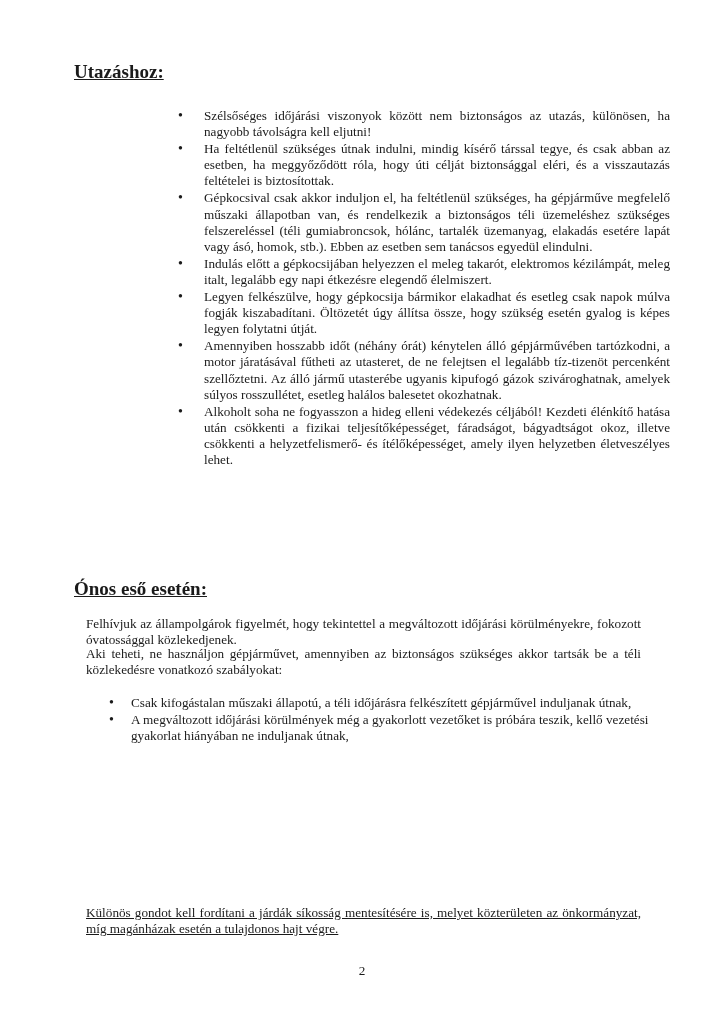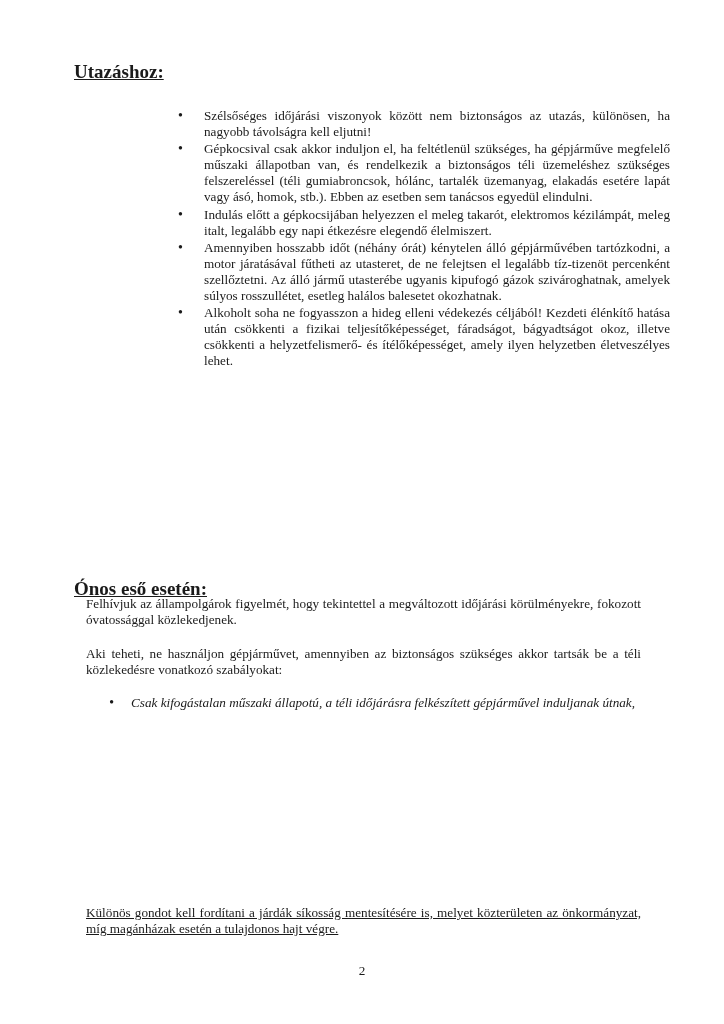--- a/index.html
+++ b/index.html
@@ -3,44 +3,47 @@
 <meta charset="utf-8">
 <style>
   html, body { margin:0; padding:0; background:#ffffff; }
   body { width:724px; height:1024px; position:relative; overflow:hidden;
          font-family:"Liberation Serif", serif; color:#1a1a1a; font-size:13.2px; line-height:16.1px; }
   .heading { position:absolute; left:74px; font-weight:bold; text-decoration:underline; font-size:19px; }
   .list1 { position:absolute; left:166px; top:96px; width:492px; margin:12px; padding:0; list-style:none; }
   .list1 li { position:relative; padding-left:26px; text-align:justify; margin:0 0 1px 0; }
   .list1 li::before { content:"\2022"; position:absolute; left:0; top:0; font-size:14px; }
   .para { position:absolute; left:86px; width:555px; text-align:justify; margin:0; }
-  .list2 { position:absolute; left:109px; top:695px; width:540px; margin:0; padding:0; list-style:none;font-style:italic; }
+  .list2 { position:absolute; left:109px; top:695px; width:540px; margin:0; padding:0; list-style:none; }
   .list2 li { position:relative; padding-left:22px; margin:0 0 1px 0; }
   .list2 li::before { content:"\2022"; position:absolute; left:0; top:0; font-size:14px; }
   .page-num { position:absolute; top:963px; left:0; width:724px; text-align:center; }
 </style>
 </head>
 <body>
 
 <div>
   <div class="heading" style="top:64px;">Utazáshoz:</div>
 
   <ul class="list1">
     <li>Szélsőséges időjárási viszonyok között nem biztonságos az utazás, különösen, ha nagyobb távolságra kell eljutni!</li>
+    <li>Ha feltétlenül szükséges útnak indulni, mindig kísérő társsal tegye, és csak abban az esetben, ha meggyőződött róla, hogy úti célját biztonsággal eléri, és a visszautazás feltételei is biztosítottak.</li>
     <li>Gépkocsival csak akkor induljon el, ha feltétlenül szükséges, ha gépjárműve megfelelő műszaki állapotban van, és rendelkezik a biztonságos téli üzemeléshez szükséges felszereléssel (téli gumiabroncsok, hólánc, tartalék üzemanyag, elakadás esetére lapát vagy ásó, homok, stb.). Ebben az esetben sem tanácsos egyedül elindulni.</li>
     <li>Indulás előtt a gépkocsijában helyezzen el meleg takarót, elektromos kézilámpát, meleg italt, legalább egy napi étkezésre elegendő élelmiszert.</li>
+    <li>Legyen felkészülve, hogy gépkocsija bármikor elakadhat és esetleg csak napok múlva fogják kiszabadítani. Öltözetét úgy állítsa össze, hogy szükség esetén gyalog is képes legyen folytatni útját.</li>
     <li>Amennyiben hosszabb időt (néhány órát) kénytelen álló gépjárművében tartózkodni, a motor járatásával fűtheti az utasteret, de ne felejtsen el legalább tíz-tizenöt percenként szellőztetni. Az álló jármű utasterébe ugyanis kipufogó gázok szivároghatnak, amelyek súlyos rosszullétet, esetleg halálos balesetet okozhatnak.</li>
     <li>Alkoholt soha ne fogyasszon a hideg elleni védekezés céljából! Kezdeti élénkítő hatása után csökkenti a fizikai teljesítőképességet, fáradságot, bágyadtságot okoz, illetve csökkenti a helyzetfelismerő- és ítélőképességet, amely ilyen helyzetben életveszélyes lehet.</li>
   </ul>
 
   <div class="heading" style="top:581px;">Ónos eső esetén:</div>
 
-  <p class="para" style="top:596px;">Felhívjuk az állampolgárok figyelmét, hogy tekintettel a megváltozott időjárási körülményekre, fokozott óvatossággal közlekedjenek.</p>
+  <p class="para" style="top:616px;">Felhívjuk az állampolgárok figyelmét, hogy tekintettel a megváltozott időjárási körülményekre, fokozott óvatossággal közlekedjenek.</p>
   <p class="para" style="top:646px;">Aki teheti, ne használjon gépjárművet, amennyiben az biztonságos szükséges akkor tartsák be a téli közlekedésre vonatkozó szabályokat:</p>
 
   <ul class="list2">
     <li>Csak kifogástalan műszaki állapotú, a téli időjárásra felkészített gépjárművel induljanak útnak,</li>
+    <li>A megváltozott időjárási körülmények még a gyakorlott vezetőket is próbára teszik, kellő vezetési gyakorlat hiányában ne induljanak útnak,</li>
   </ul>
 
   <p class="para" style="top:905px;text-decoration:underline;">Különös gondot kell fordítani a járdák síkosság mentesítésére is, melyet közterületen az önkormányzat, míg magánházak esetén a tulajdonos hajt végre.</p>
 
   <div class="page-num">2</div>
 </div>
 
 </body></html>

